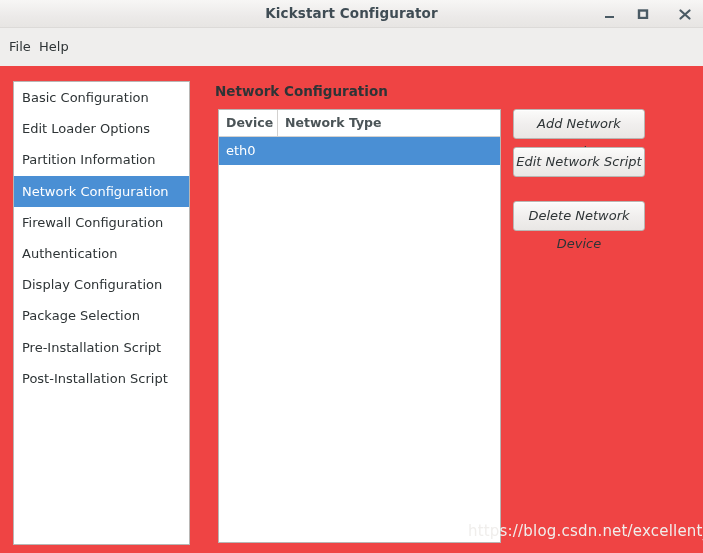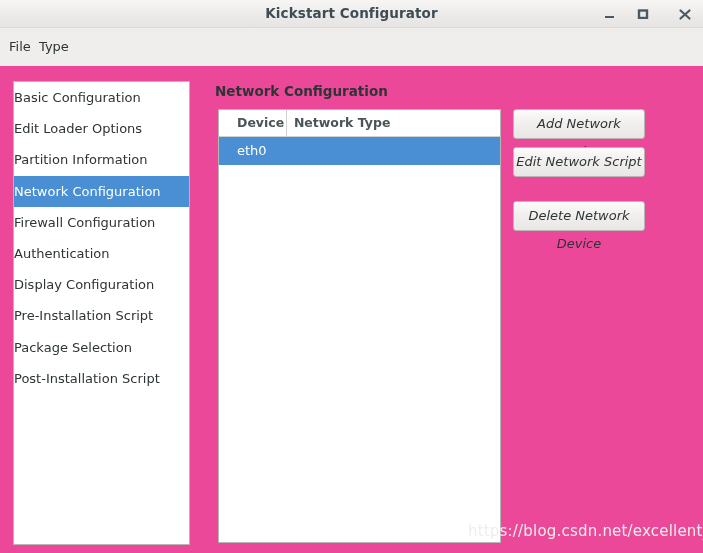--- a/index.html
+++ b/index.html
@@ -11,21 +11,21 @@
     height: 553px;
     overflow: hidden;
     background: #edeceb;
     font-family: "DejaVu Sans", "Liberation Sans", sans-serif;
     -webkit-font-smoothing: antialiased;
   }
   #app {
     position: relative;
     width: 703px;
     height: 553px;
-    background: #ec4899;
+    background: #ef4444;
   }
 
   
   .titlebar {
     position: absolute;
     left: 0; top: 0;
     width: 703px;
     height: 28px;
     background: linear-gradient(to bottom, #f7f6f5 0%, #eceae9 60%, #e7e5e3 100%);
     border-bottom: 1px solid #dcdad8;
@@ -81,21 +81,21 @@
     width: 177px;
     height: 464px;
     background: #ffffff;
     border: 1px solid #b8b6b4;
     box-sizing: border-box;
     overflow: hidden;
   }
   .side-item {
     height: 31.2px;
     line-height: 31.2px;
-    padding-left: 0;
+    padding-left: 8px;
     font-size: 13px;
     color: #2e3436;
     white-space: nowrap;
     cursor: default;
     box-sizing: border-box;
   }
   .side-item.selected {
     background: #4a8fd4;
     color: #ffffff;
   }
@@ -130,29 +130,29 @@
   }
   .t-head .th {
     font-size: 12.5px;
     font-weight: bold;
     color: #4b5457;
     line-height: 26px;
     padding-left: 7px;
     box-sizing: border-box;
     white-space: nowrap;
   }
-  .th-device { width: 59px; border-right: 1px solid #d3d1cf; margin-left: 11px; }
+  .th-device { width: 59px; border-right: 1px solid #d3d1cf; }
   .th-type   { width: 222px; }
 
   .t-row {
     display: flex;
     height: 28px;
     box-sizing: border-box;
   }
-  .t-row.selected { background: #4a8fd4; padding-left: 11px; }
+  .t-row.selected { background: #4a8fd4; }
   .t-row .td {
     font-size: 13px;
     line-height: 28px;
     padding-left: 7px;
     box-sizing: border-box;
     white-space: nowrap;
     color: #2e3436;
   }
   .t-row.selected .td { color: #ffffff; }
   .td-device { width: 59px; }
@@ -220,33 +220,33 @@
       <span>
         <svg width="12" height="11" viewBox="0 0 12 11">
           <path d="M1.5 1.5 L10.5 9.5 M10.5 1.5 L1.5 9.5" stroke="#4a5a64" stroke-width="2.2" stroke-linecap="round"></path>
         </svg>
       </span>
     </div>
   </div>
 
   <div class="menubar">
     <div class="menu-item menu-file">File</div>
-    <div class="menu-item menu-help">Type</div>
+    <div class="menu-item menu-help">Help</div>
   </div>
 
   <div class="sidebar">
     <div class="side-item">Basic Configuration</div>
     <div class="side-item">Edit Loader Options</div>
     <div class="side-item">Partition Information</div>
     <div class="side-item selected">Network Configuration</div>
     <div class="side-item">Firewall Configuration</div>
     <div class="side-item">Authentication</div>
     <div class="side-item">Display Configuration</div>
+    <div class="side-item">Package Selection</div>
     <div class="side-item">Pre-Installation Script</div>
-    <div class="side-item">Package Selection</div>
     <div class="side-item">Post-Installation Script</div>
   </div>
 
   <div class="panel-title">Network Configuration</div>
 
   <div class="table-frame">
     <div class="t-head">
       <div class="th th-device">Device</div>
       <div class="th th-type">Network Type</div>
     </div>

